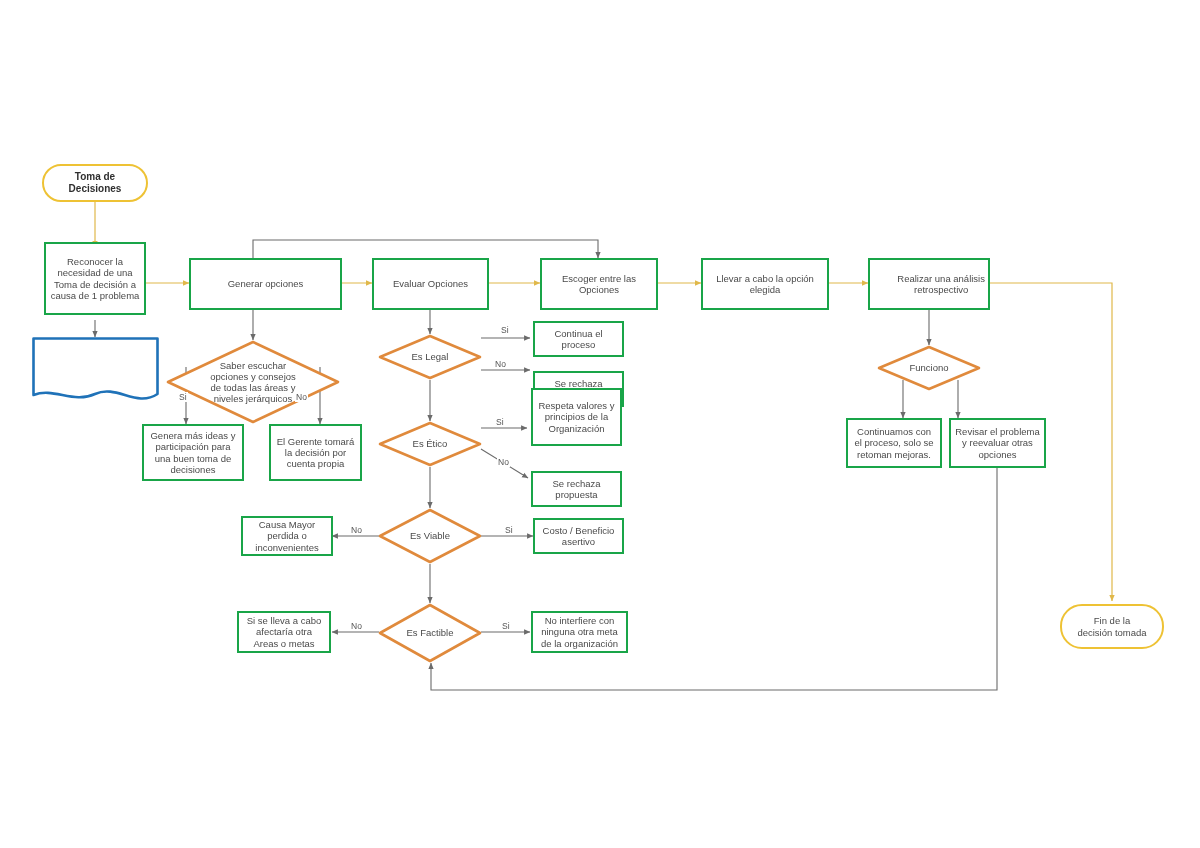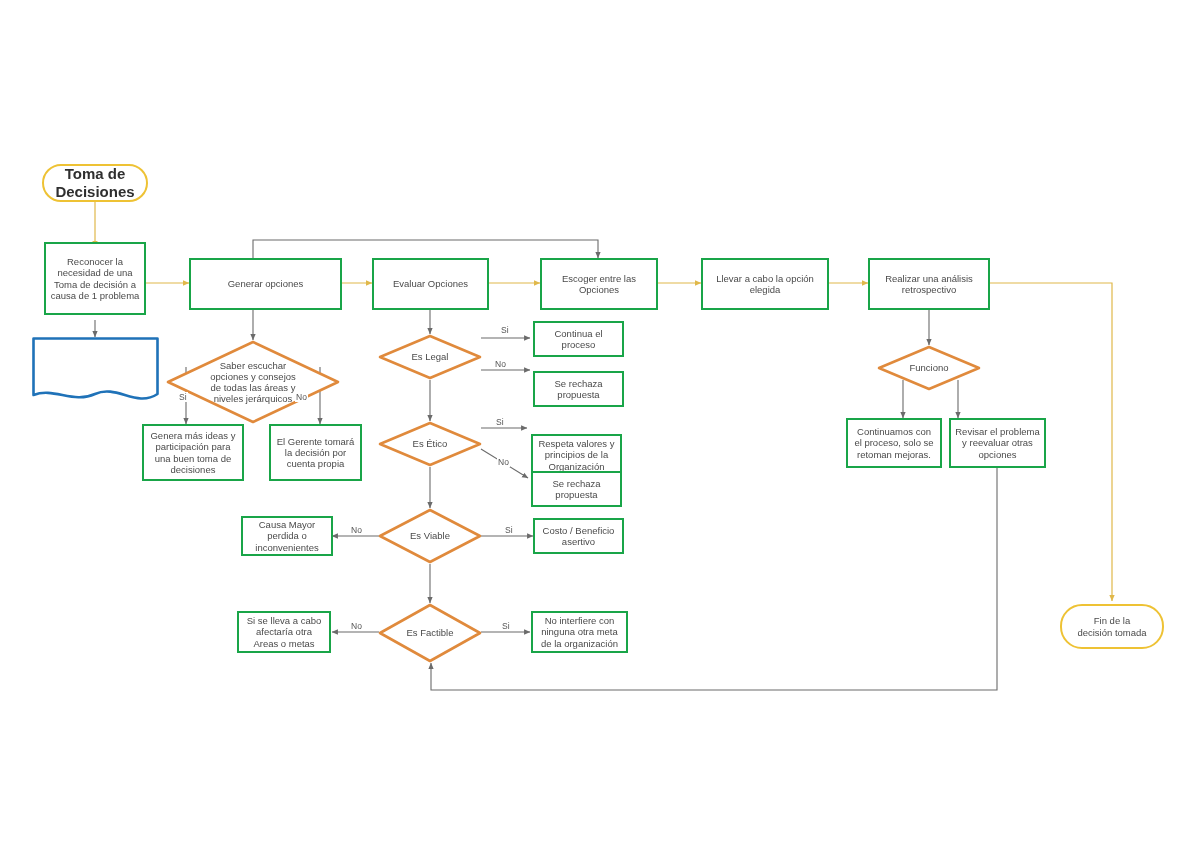--- a/index.html
+++ b/index.html
@@ -16,21 +16,21 @@
 
   .node{position:absolute;box-sizing:border-box;display:flex;align-items:center;justify-content:center;text-align:center;}
   .node .lbl{display:block;line-height:1.18;padding:0 3px;color:#3a3a3a;}
 
   
   .proc{border:2.5px solid #19a548;background:#ffffff;}
   .proc .lbl{font-size:9.5px;color:#4a4a4a;}
 
   
   .term{border:2.2px solid #eec234;background:#ffffff;border-radius:22px;}
-  .term .lbl{font-size:15px;font-weight:bold;color:#2f2f2f;}
+  .term .lbl{font-size:10px;font-weight:bold;color:#2f2f2f;}
   .term.small .lbl{font-size:9.5px;font-weight:normal;color:#4a4a4a;}
 
   
   .dec{background:transparent;}
   .dec .dshape{position:absolute;left:0;top:0;width:100%;height:100%;}
   .dec .lbl{position:relative;z-index:2;font-size:9.5px;color:#4a4a4a;}
 
   
   .doc{position:absolute;}
   .doc .dshape{position:absolute;left:0;top:0;width:100%;height:100%;}
@@ -141,21 +141,21 @@
   </div>
 
   <div class="node proc" style="left:540px;top:258px;width:118px;height:52px;">
     <span class="lbl">Escoger entre las<br>Opciones</span>
   </div>
 
   <div class="node proc" style="left:701px;top:258px;width:128px;height:52px;">
     <span class="lbl">Llevar a cabo la opción<br>elegida</span>
   </div>
 
-  <div class="node proc" style="left:868px;top:258px;width:122px;height:52px;">
+  <div class="node proc" style="left:868px;top:258px;width:122px;height:52px;justify-content:flex-end;">
     <span class="lbl">Realizar una análisis<br>retrospectivo</span>
   </div>
 
   <div class="node dec" style="left:378px;top:334px;width:104px;height:46px;">
     <svg class="dshape" viewBox="0 0 104 46" preserveAspectRatio="none">
       <polygon points="52,2 102,23 52,44 2,23" fill="#ffffff" stroke="#e08a3c" stroke-width="2.6" stroke-linejoin="round"></polygon>
     </svg>
     <span class="lbl">Es Legal</span>
   </div>
 
@@ -167,21 +167,21 @@
     <span class="lbl">Se rechaza<br>propuesta</span>
   </div>
 
   <div class="node dec" style="left:378px;top:421px;width:104px;height:46px;">
     <svg class="dshape" viewBox="0 0 104 46" preserveAspectRatio="none">
       <polygon points="52,2 102,23 52,44 2,23" fill="#ffffff" stroke="#e08a3c" stroke-width="2.6" stroke-linejoin="round"></polygon>
     </svg>
     <span class="lbl">Es Ético</span>
   </div>
 
-  <div class="node proc" style="left:531px;top:434px;width:91px;height:42px;">
+  <div class="node proc" style="left:531px;top:388px;width:91px;height:58px;">
     <span class="lbl">Respeta valores y<br>principios de la<br>Organización</span>
   </div>
 
   <div class="node proc" style="left:531px;top:471px;width:91px;height:36px;">
     <span class="lbl">Se rechaza<br>propuesta</span>
   </div>
 
   <div class="node dec" style="left:378px;top:508px;width:104px;height:56px;">
     <svg class="dshape" viewBox="0 0 104 56" preserveAspectRatio="none">
       <polygon points="52,2 102,28 52,54 2,28" fill="#ffffff" stroke="#e08a3c" stroke-width="2.6" stroke-linejoin="round"></polygon>

